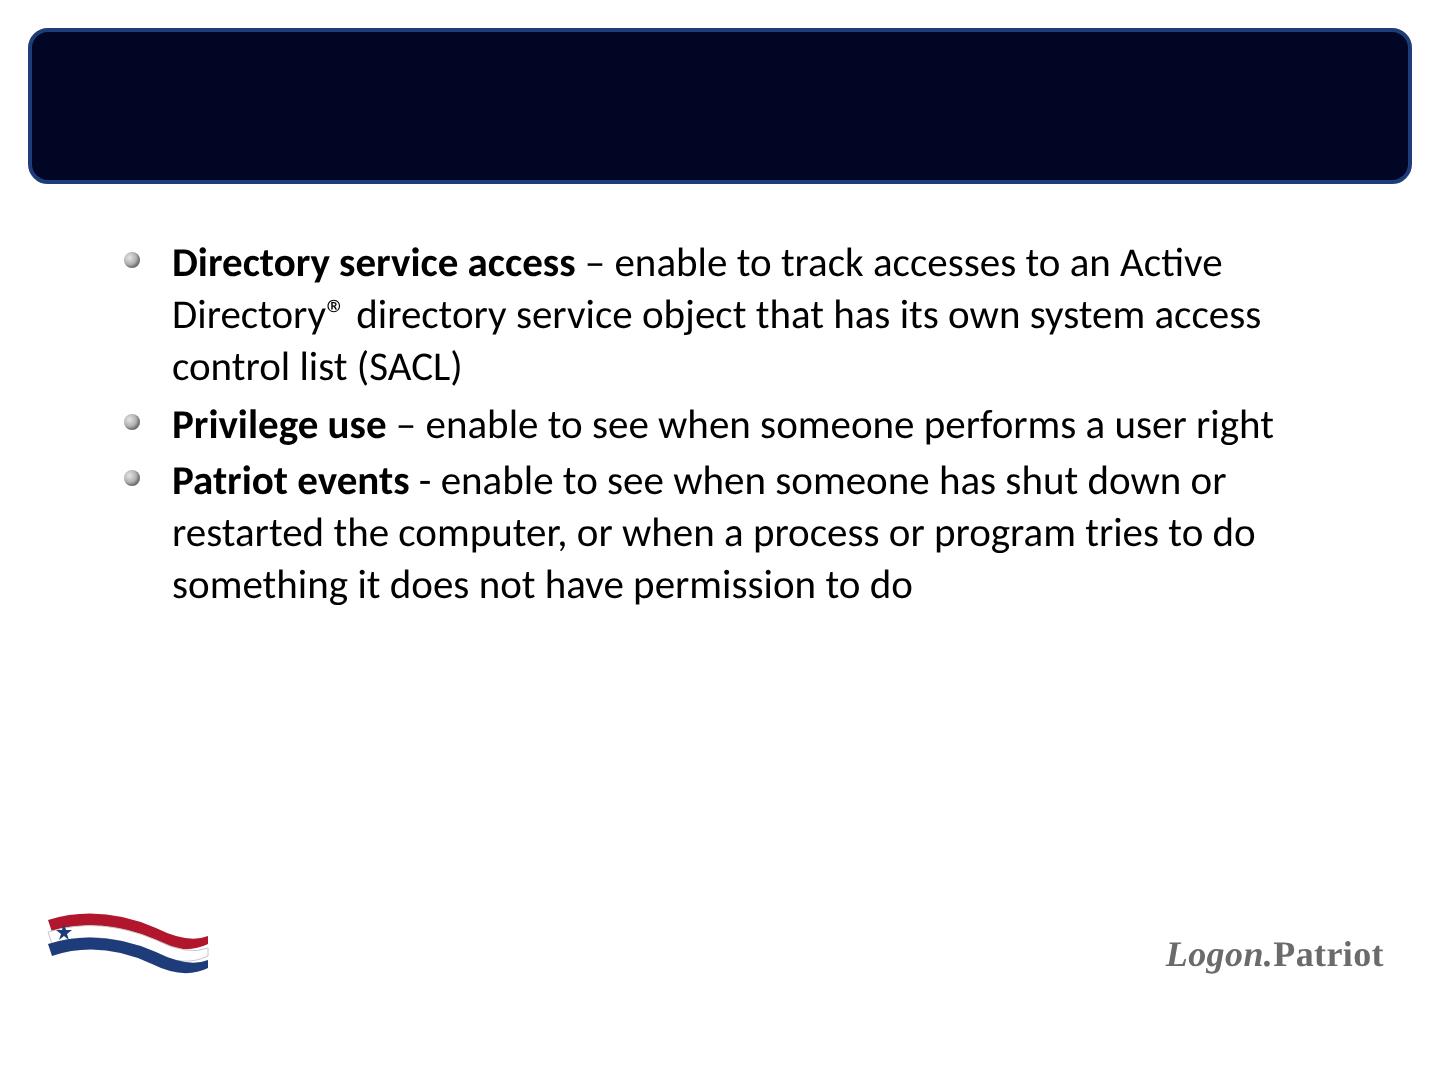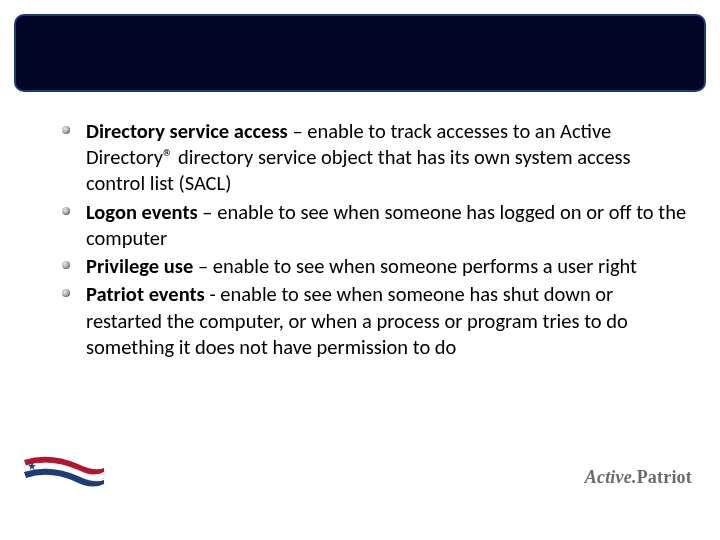--- a/index.html
+++ b/index.html
@@ -90,37 +90,34 @@
 <div class="slide">
 
   <div class="title-bar"></div>
 
   <div class="content">
     <ul class="bullets">
       <li>
         <b>Directory service access</b><span> – </span><span>enable to track accesses to an Active Directory® directory service object that has its own system access control list (SACL)</span>
       </li>
       <li>
-        <b>Logon events</b><span> – </span><span> enable to see when someone has logged on or off to the computer</span>
-      </li>
-      <li>
         <b>Privilege use</b><span> – </span><span> enable to see when someone performs a user right</span>
       </li>
       <li>
         <b>Patriot events</b><span> - </span><span>enable to see when someone has shut down or restarted the computer, or when a process or program tries to do something it does not have permission to do</span>
       </li>
     </ul>
   </div>
 
   <div class="footer-logo">
     <svg viewBox="0 0 88 44" width="88" height="44">
       <path d="M4 10 Q30 2 58 14 Q74 22 84 18 L84 22 Q72 28 56 20 Q30 8 6 16 Z" fill="#b1162c"></path>
       <path d="M4 16 Q30 8 58 20 Q74 28 84 24 L84 28 Q72 34 56 26 Q30 14 6 22 Z" fill="#ffffff" stroke="#c8c8c8" stroke-width="0.5"></path>
       <path d="M4 22 Q30 14 58 26 Q74 34 84 30 L84 34 Q72 40 56 32 Q30 20 6 28 Z" fill="#1f3c7a"></path>
       <polygon points="12,12 13,15 16,15 13.5,17 14.5,20 12,18 9.5,20 10.5,17 8,15 11,15" fill="#1f3c7a"></polygon>
     </svg>
   </div>
 
   <div class="footer-brand">
-    <span>Active.</span><span class="dot">Patriot</span>
+    <span>Logon.</span><span class="dot">Patriot</span>
   </div>
 
 </div>
 
 </body></html>

